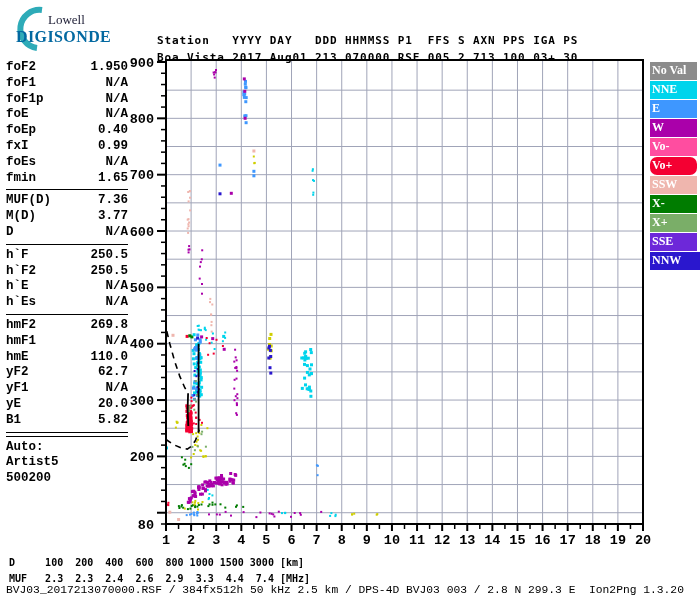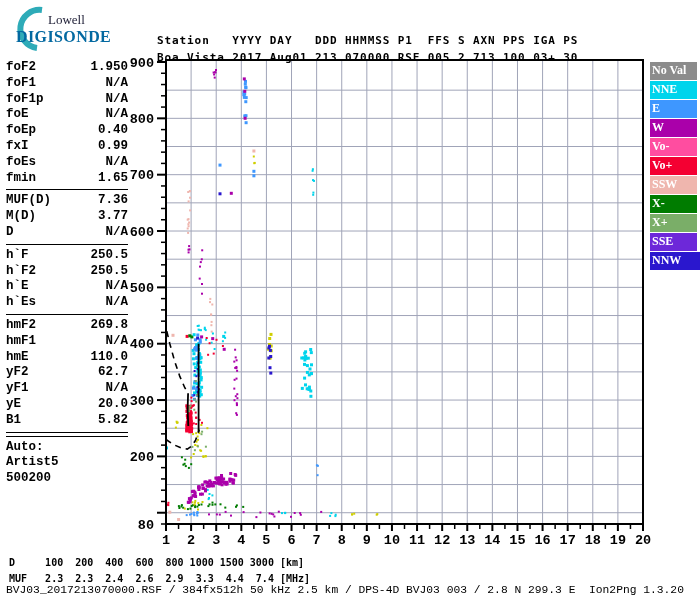--- a/index.html
+++ b/index.html
@@ -854,21 +854,21 @@
     </div>
     <div class="lg-item" style="background: rgb(62, 151, 255);">
       <span class="lg-label">E</span>
     </div>
     <div class="lg-item" style="background: rgb(170, 0, 170);">
       <span class="lg-label">W</span>
     </div>
     <div class="lg-item" style="background: rgb(255, 77, 160);">
       <span class="lg-label">Vo-</span>
     </div>
-    <div class="lg-item" style="background: rgb(244, 0, 50);">
+    <div class="lg-item" style="background: rgb(244, 0, 50); border-radius: 7px;">
       <span class="lg-label">Vo+</span>
     </div>
     <div class="lg-item" style="background: rgb(239, 182, 174);">
       <span class="lg-label">SSW</span>
     </div>
     <div class="lg-item" style="background: rgb(0, 124, 0);">
       <span class="lg-label">X-</span>
     </div>
     <div class="lg-item" style="background: rgb(122, 174, 104);">
       <span class="lg-label">X+</span>

